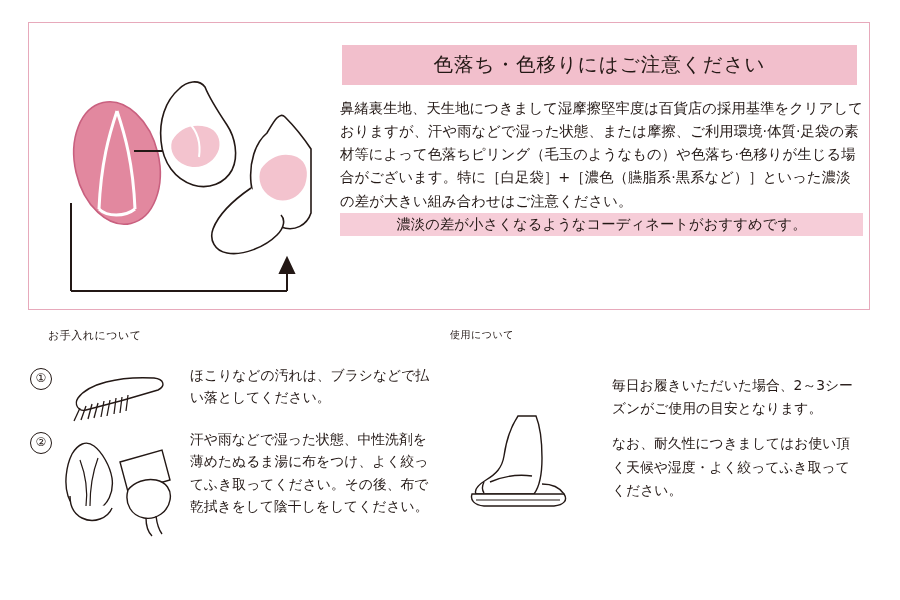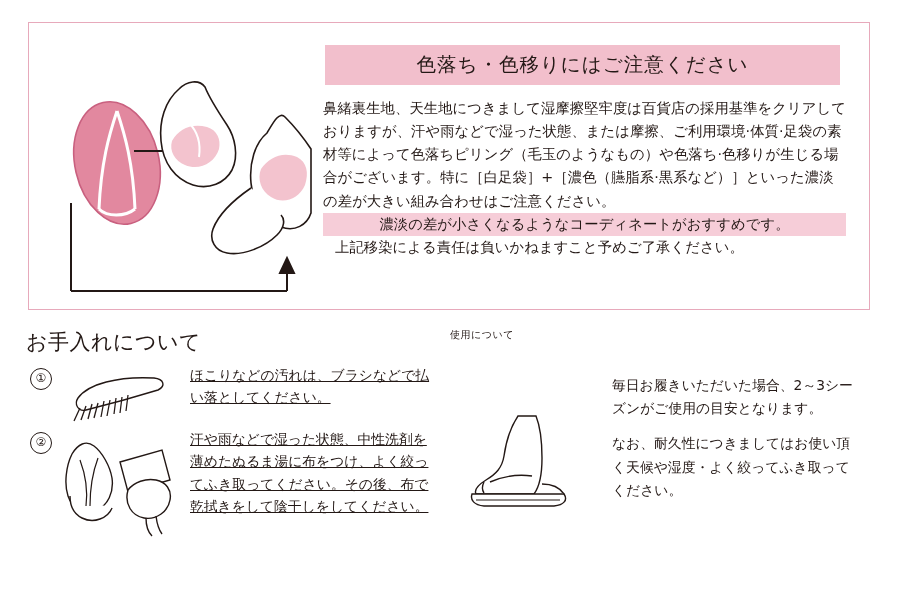--- a/index.html
+++ b/index.html
@@ -32,21 +32,21 @@
   }
   .illus-box {
     position: absolute;
     left: 0;
     top: 0;
     width: 285px;
     height: 286px;
   }
   .warn-col {
     position: absolute;
-    left: 276px;
+    left: 293px;
     top: 0;
     width: 555px;
     height: 286px;
   }
   .warn-title {
     margin: 22px 20px 0 20px;
     background: #f2bfcc;
     color: #231815;
     text-align: center;
     font-size: 19.5px;
@@ -68,23 +68,23 @@
     background: #f6cdd8;
     text-align: center;
   }
   .warn-indent {
     text-indent: 12px;
   }
 
   
   .care-head {
     position: absolute;
-    left: 26px;
+    left: 48px;
     top: 328px;
-    font-size: 21px;
+    font-size: 11px;
     letter-spacing: 0.5px;
   }
   .use-head {
     position: absolute;
     left: 450px;
     top: 328px;
     font-size: 10px;
     letter-spacing: 0.5px;
   }
 
@@ -113,21 +113,20 @@
     left: 28px;
     top: 0;
   }
   .care-text {
     position: absolute;
     left: 160px;
     top: -4px;
     width: 245px;
     font-size: 13.8px;
     line-height: 1.62;
-    text-decoration: underline;
   }
 
   .use-fig {
     position: absolute;
     left: 460px;
     top: 412px;
   }
   .use-text {
     position: absolute;
     left: 600px;
@@ -186,21 +185,20 @@
           <polygon points="251,250 258,235 265,250"></polygon>
         </g>
       </svg>
     </div>
 
     <div class="warn-col">
       <div class="warn-title">色落ち・色移りにはご注意ください</div>
       <div class="warn-body">
         <p>鼻緒裏生地、天生地につきまして湿摩擦堅牢度は百貨店の採用基準をクリアしておりますが、汗や雨などで湿った状態、または摩擦、ご利用環境·体質·足袋の素材等によって色落ちピリング（毛玉のようなもの）や色落ち·色移りが生じる場合がございます。特に［白足袋］+［濃色（臙脂系·黒系など）］といった濃淡の差が大きい組み合わせはご注意ください。</p>
         <p class="highlight">濃淡の差が小さくなるようなコーディネートがおすすめです。</p>
-        <p class="warn-indent">上記移染による責任は負いかねますこと予めご了承ください。</p>
       </div>
     </div>
   </div>
 
   <div class="care-head">お手入れについて</div>
 
   <div class="care-row r1">
     <div class="care-num">①</div>
     <div class="care-fig">
       <svg width="120" height="55" viewBox="0 0 120 55">

